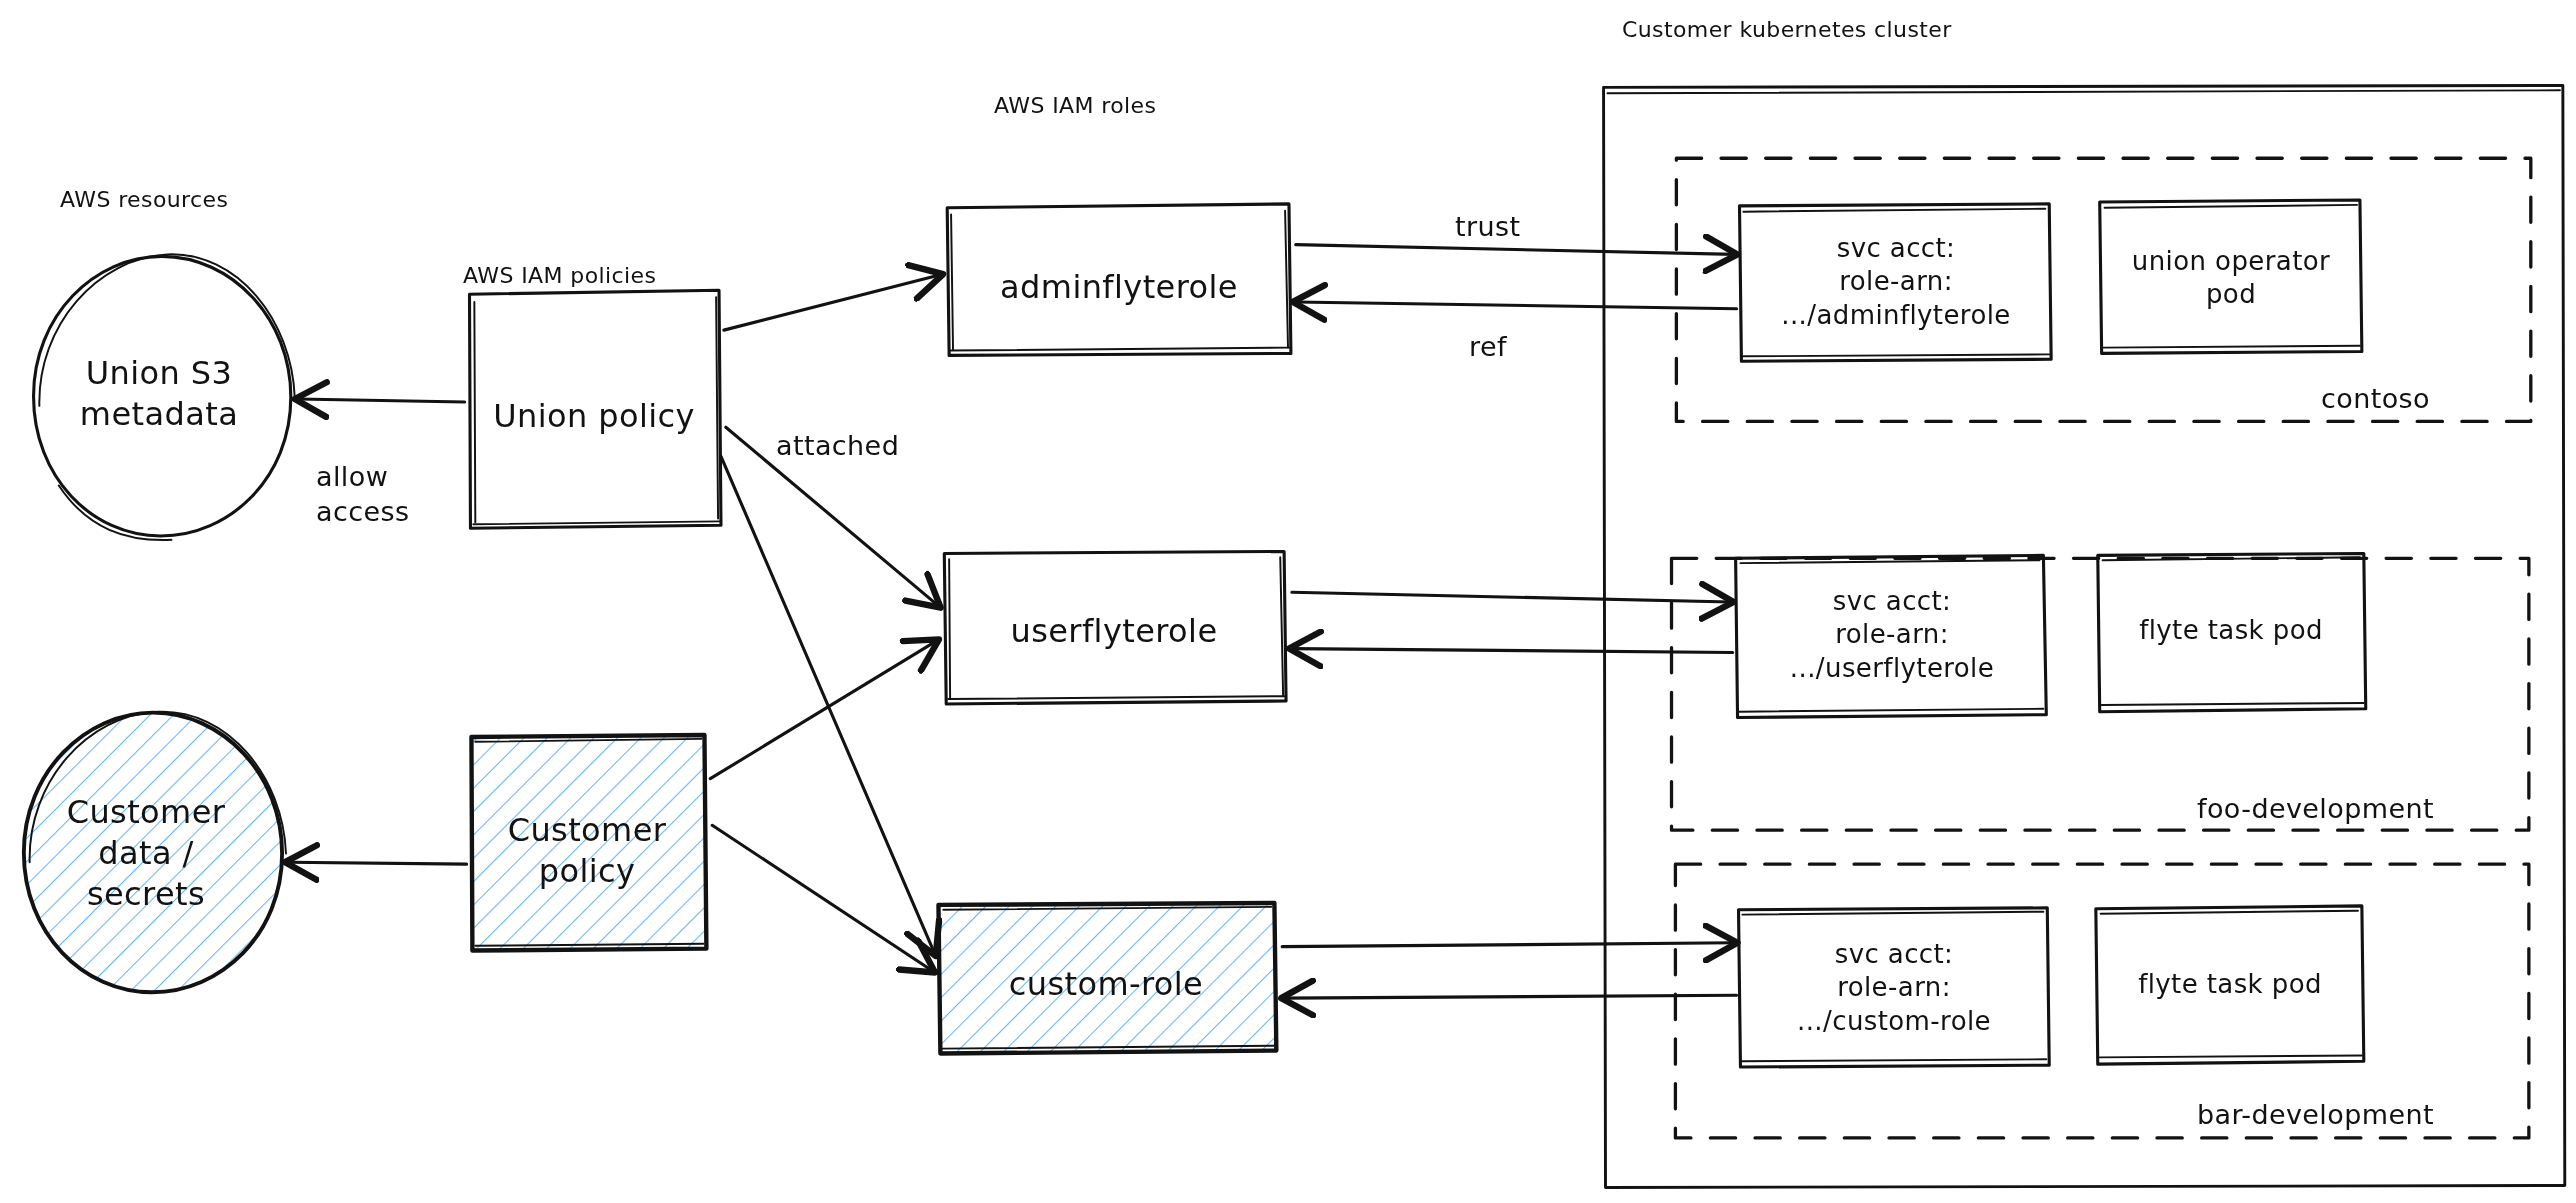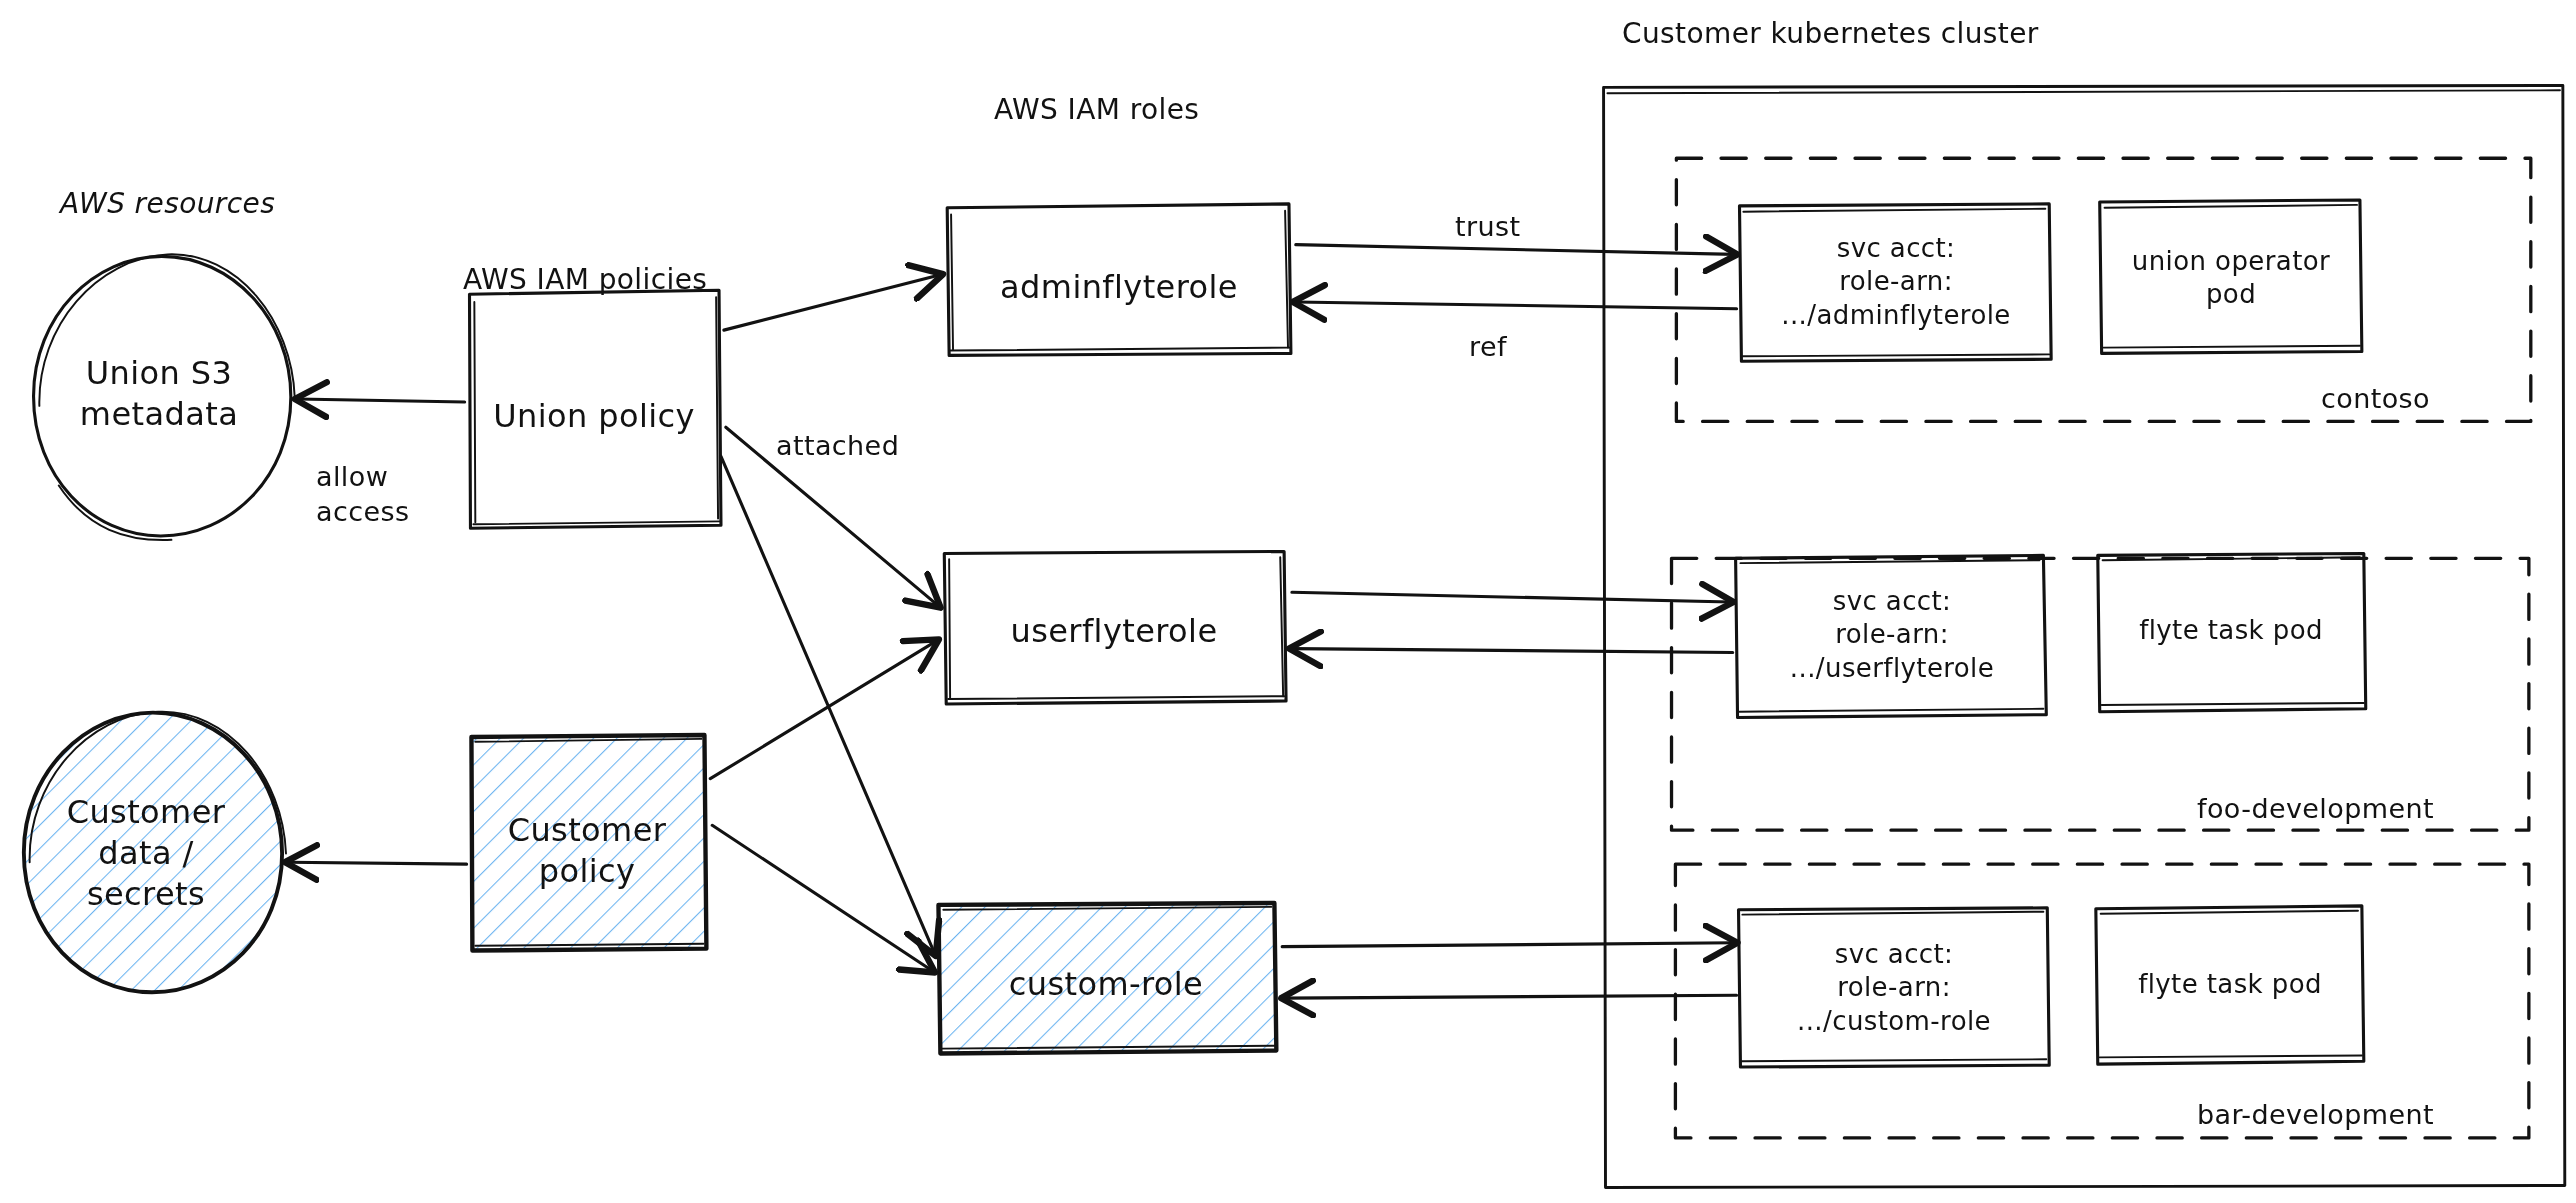--- a/index.html
+++ b/index.html
@@ -25,21 +25,21 @@
     height: 1203px;
   }
   .lbl {
     position: absolute;
     font-family: "DejaVu Sans", sans-serif;
     color: #121212;
     white-space: pre;
     letter-spacing: 0.4px;
     line-height: 1.28;
   }
-  .grp-title { font-size: 28px; }
+  .grp-title { font-size: 22px; }
   .node-text {
     text-align: center;
     font-size: 32px;
   }
   .node-text.small { font-size: 26px; }
   .edge-label { font-size: 27px; }
   .ns-label { font-size: 27px; }
   .center { transform: translate(-50%, -50%); text-align: center; }
 </style>
 </head>
@@ -195,21 +195,21 @@
       <g>
         <path d="M 1320 975 L 1786 971" marker-end="url(#arrow)"></path>
       </g>
       <g>
         <path d="M 1788 1025 L 1322 1028" marker-end="url(#arrow)"></path>
       </g>
 
     </g>
   </svg>
 
-  <div class="lbl grp-title" style="left:60px; top:186px;font-style:italic;">AWS resources</div>
+  <div class="lbl grp-title" style="left:60px; top:186px;">AWS resources</div>
 
   <div class="lbl grp-title" style="left:463px; top:221px;margin-top:41px;">AWS IAM policies</div>
 
   <div class="lbl grp-title" style="left:994px; top:92px;">AWS IAM roles</div>
 
   <div class="lbl grp-title" style="left:1622px; top:15.5px;">Customer kubernetes cluster</div>
 
   <div class="lbl node-text center" style="left:159px; top:394px;">Union S3
 metadata</div>
 

